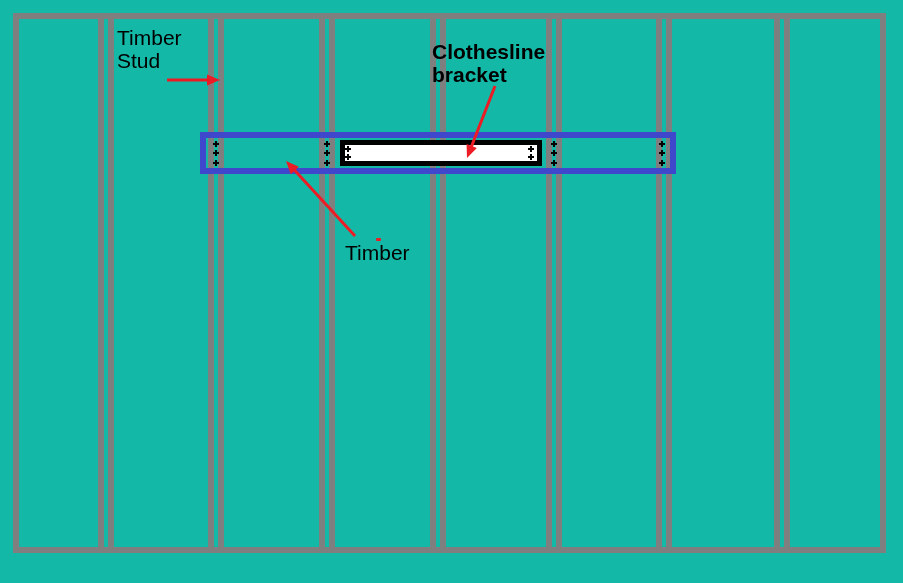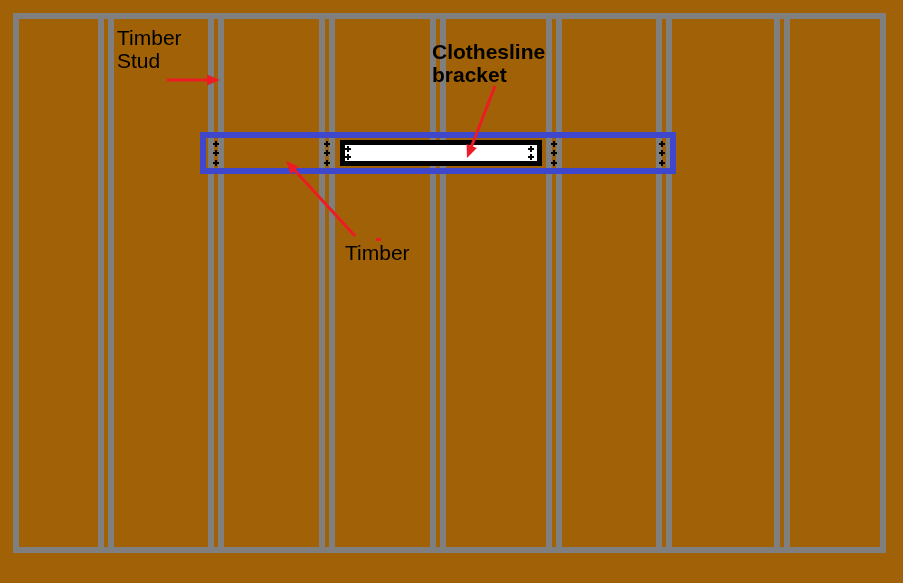--- a/index.html
+++ b/index.html
@@ -1,19 +1,19 @@
 <!DOCTYPE html>
 <html><head>
 <meta charset="utf-8">
 <style>
   html, body { margin: 0; padding: 0; background: #ffffff; }
   .canvas {
     position: relative;
     width: 903px; height: 583px;
-    background: #a16207;
+    background: #14b8a6;
     overflow: hidden;
     font-family: "Liberation Sans", "DejaVu Sans", sans-serif;
   }
   .frame {
     position: absolute;
     box-sizing: border-box;
     border-style: solid;
     background: transparent;
   }
   .stud-line { position: absolute; }

